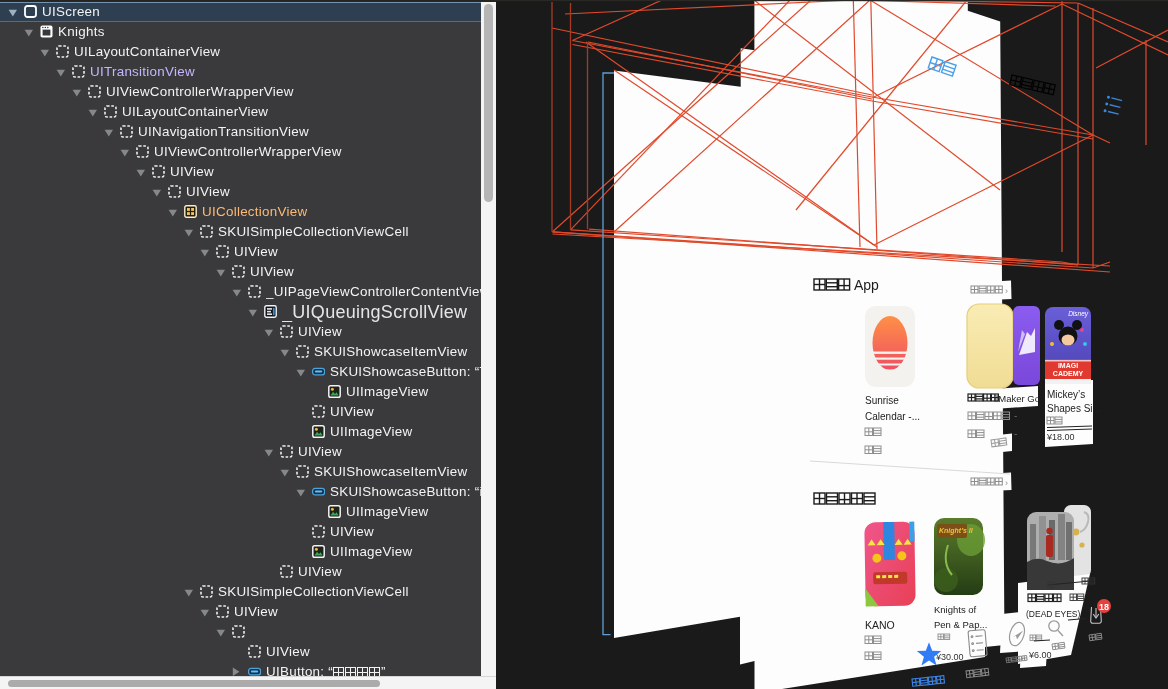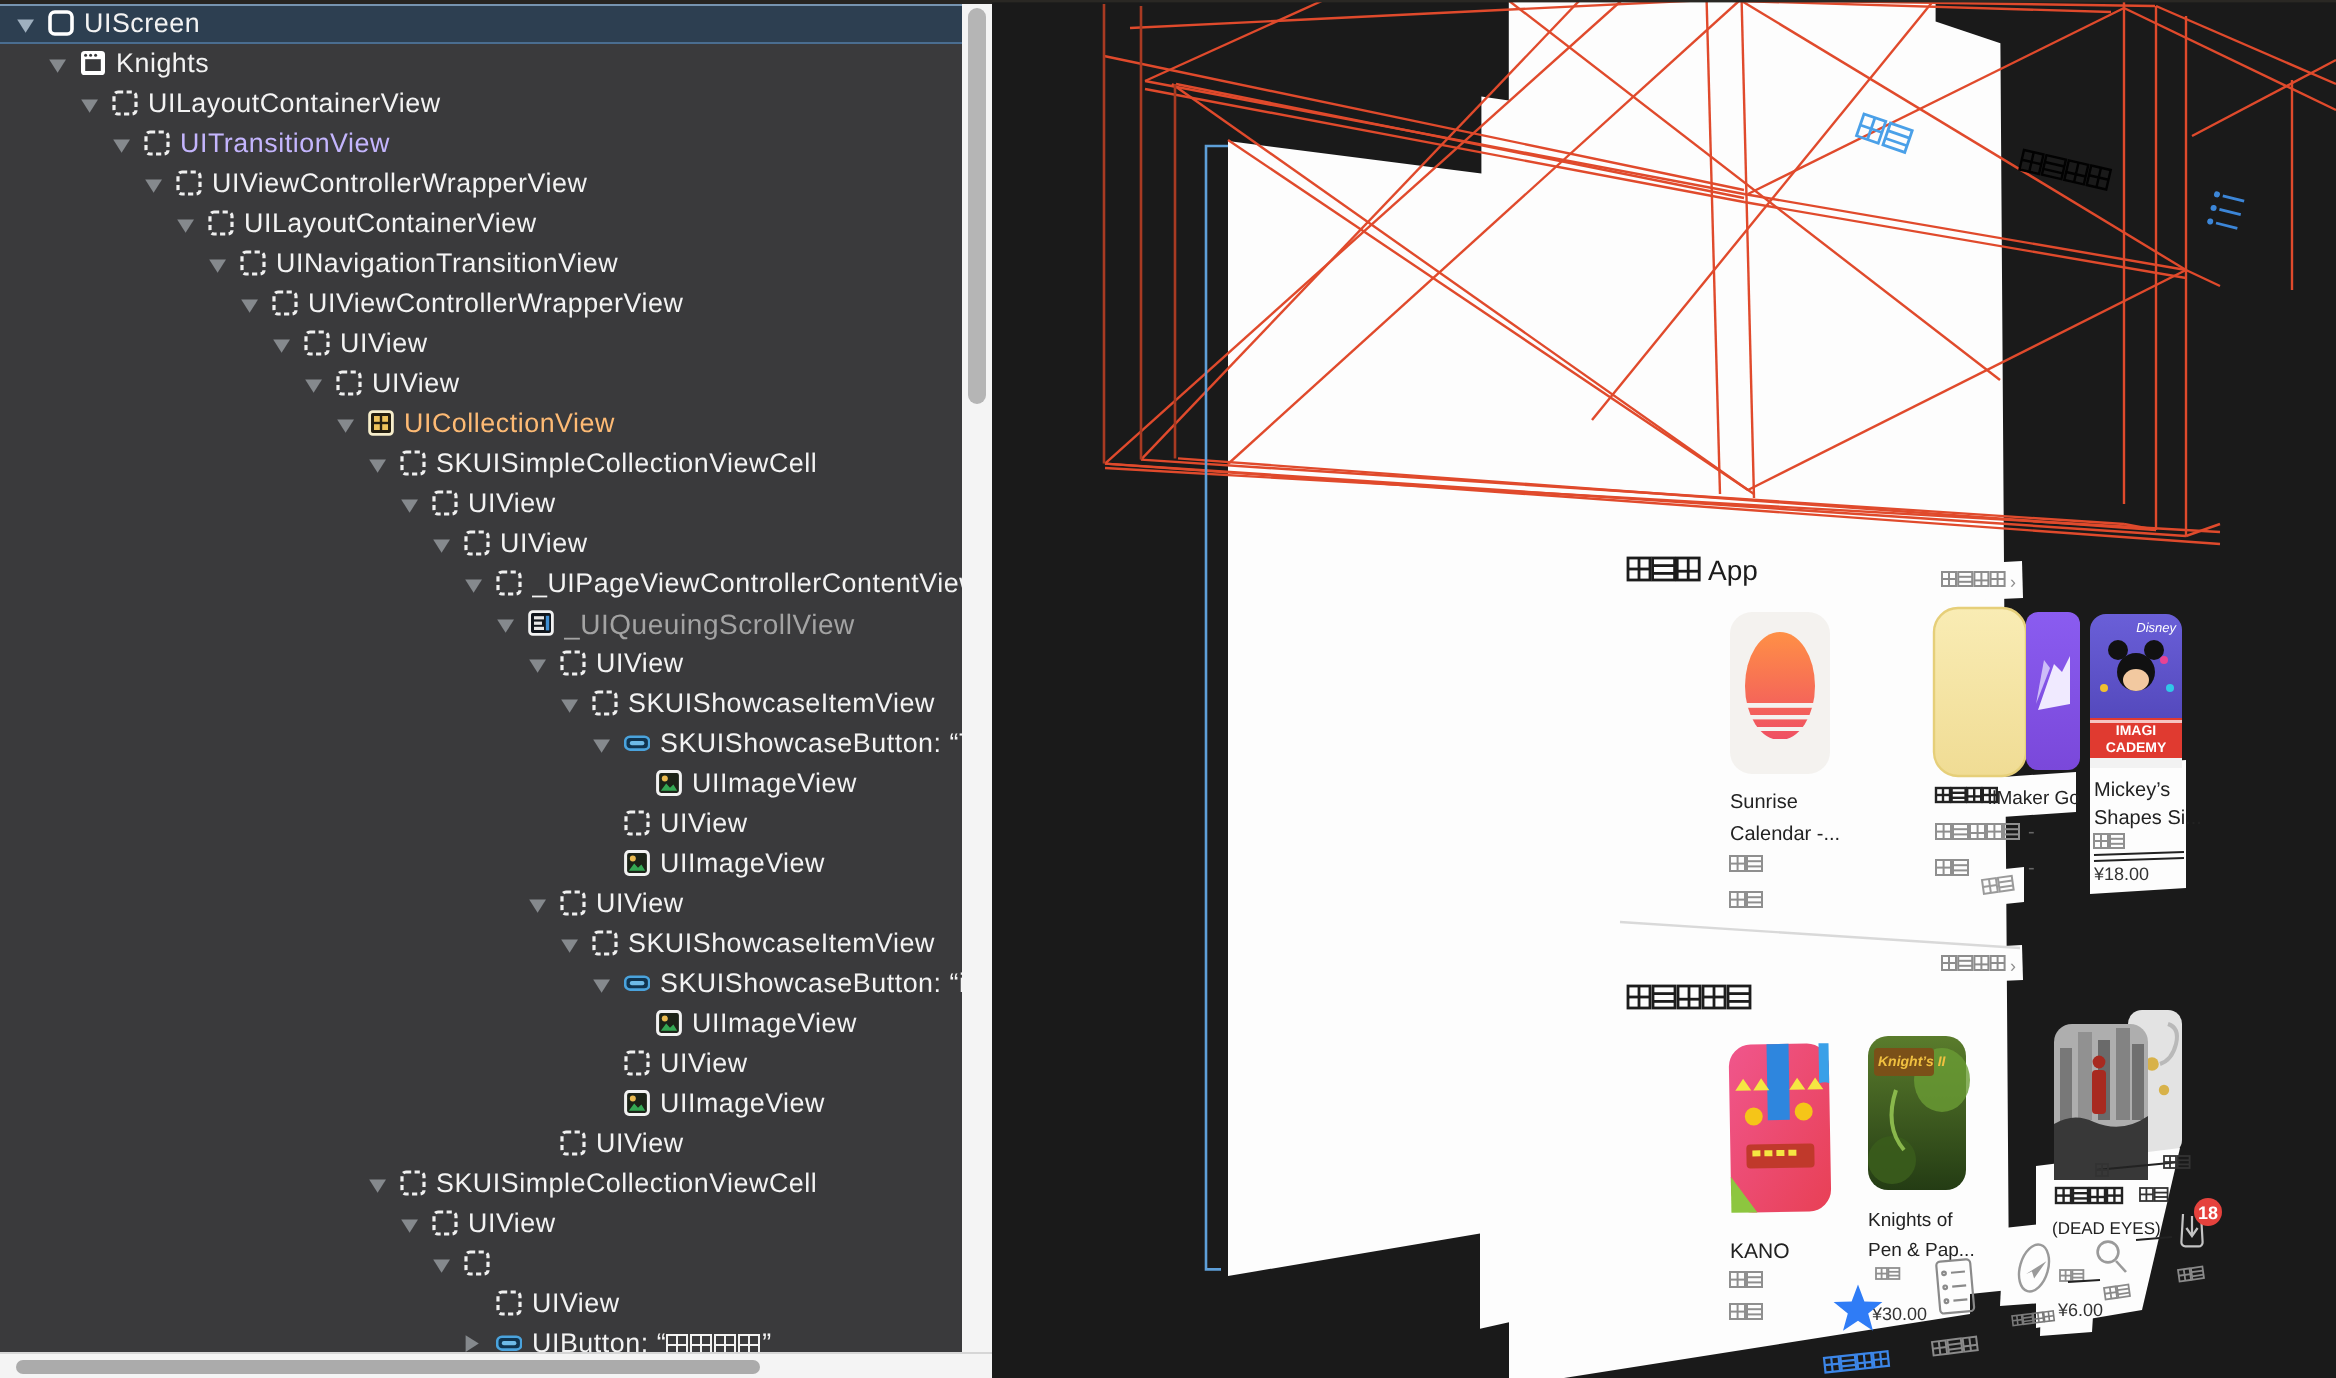--- a/index.html
+++ b/index.html
@@ -126,21 +126,21 @@
 <svg style="position:absolute;left:248px;top:309px" width="10" height="8" viewBox="0 0 10 8">
       <path d="M0.6 0.8 L9 0.8 L4.8 7.4 Z" fill="#85898d"></path>
     </svg>
 <svg style="position:absolute;left:264px;top:305px" width="13" height="13" viewBox="0 0 13 13">
       <rect x="0.8" y="0.8" width="11.4" height="11.4" rx="1.6" fill="#10151c" stroke="#f2f2f2" stroke-width="1.4"></rect>
       <rect x="3" y="3.1" width="5" height="1.6" fill="#e8e8e8"></rect>
       <rect x="3" y="5.8" width="4" height="1.6" fill="#e8e8e8"></rect>
       <rect x="3" y="8.4" width="5" height="1.6" fill="#e8e8e8"></rect>
       <rect x="8.9" y="2.9" width="1.7" height="7.3" fill="#3f8fd4"></rect>
     </svg>
-<div style="position:absolute;left:282px;top:302px;width:199px;height:20px;line-height:20px;font-size:14px;letter-spacing:0.28px;color:#a3a3a3;white-space:nowrap;overflow:hidden">_UIQueuingScrollView</div>
+<div style="position:absolute;left:282px;top:302px;width:199px;height:20px;line-height:20px;font-size:18px;letter-spacing:0.28px;color:#e5e5e5;white-space:nowrap;overflow:hidden">_UIQueuingScrollView</div>
 <svg style="position:absolute;left:264px;top:329px" width="10" height="8" viewBox="0 0 10 8">
       <path d="M0.6 0.8 L9 0.8 L4.8 7.4 Z" fill="#85898d"></path>
     </svg>
 <svg style="position:absolute;left:280px;top:325px" width="13" height="13" viewBox="0 0 13 13">
       <rect x="1" y="1" width="11" height="11" rx="2" fill="none" stroke="#efefef" stroke-width="1.6" stroke-dasharray="2.6 1.7"></rect>
     </svg>
 <div style="position:absolute;left:298px;top:322px;width:183px;height:20px;line-height:20px;font-size:13.4px;letter-spacing:0.28px;color:#f3f3f3;white-space:nowrap;overflow:hidden">UIView</div>
 <svg style="position:absolute;left:280px;top:349px" width="10" height="8" viewBox="0 0 10 8">
       <path d="M0.6 0.8 L9 0.8 L4.8 7.4 Z" fill="#85898d"></path>
     </svg>

